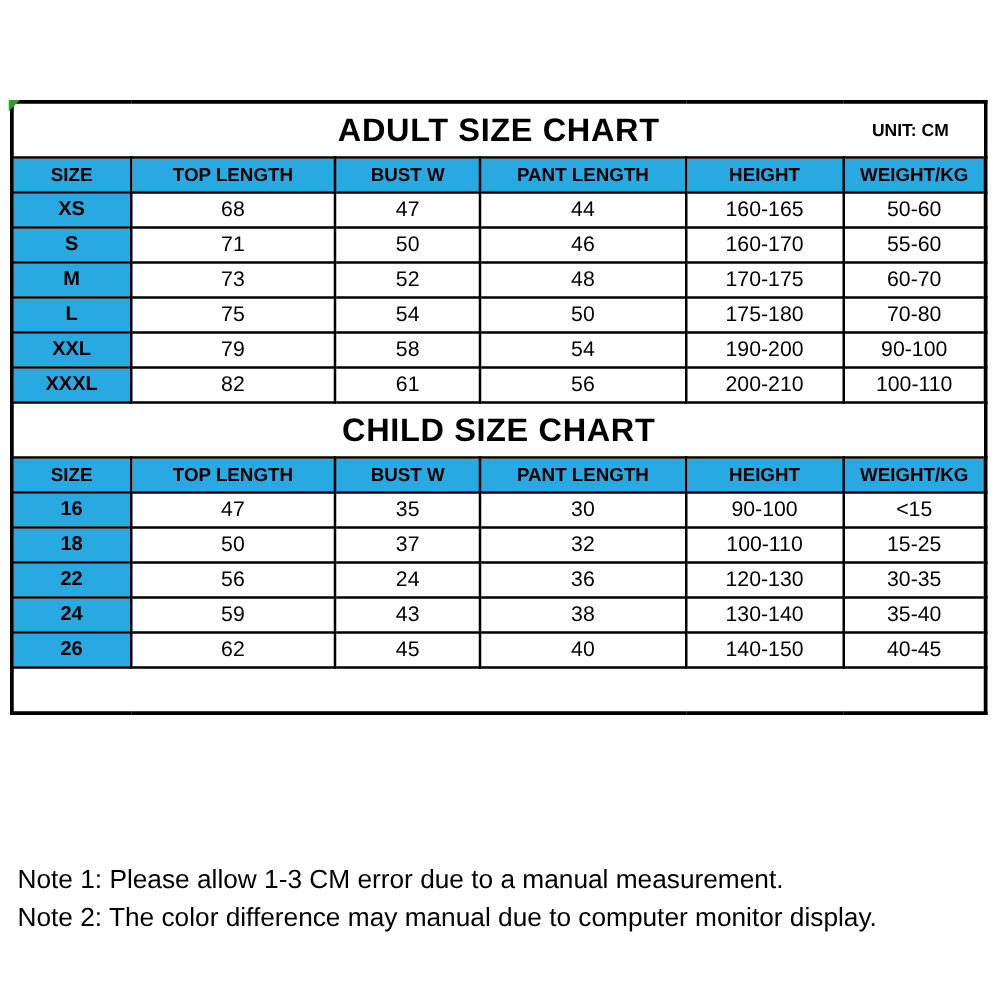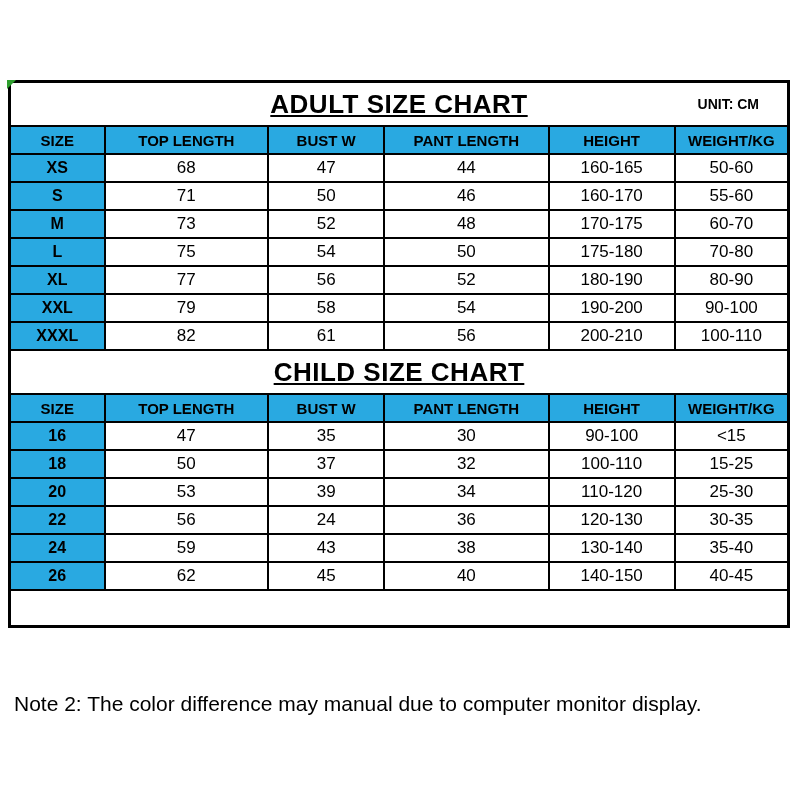--- a/index.html
+++ b/index.html
@@ -56,21 +56,20 @@
 
   tr.title-row td {
     height: 42px;
     background: #ffffff;
     position: relative;
   }
   .chart-title {
     font-size: 26px;
     font-weight: bold;
     letter-spacing: 0.5px;
-    text-decoration: underline;
   }
   .unit-label {
     position: absolute;
     right: 28px;
     top: 50%;
     transform: translateY(-50%);
     font-size: 14px;
     font-weight: bold;
   }
   tr.header-row th {
@@ -164,28 +163,20 @@
           </tr>
           <tr class="data-row">
             <td class="size-cell">L</td>
             <td>75</td>
             <td>54</td>
             <td>50</td>
             <td>175-180</td>
             <td>70-80</td>
           </tr>
           <tr class="data-row">
-            <td class="size-cell">XL</td>
-            <td>77</td>
-            <td>56</td>
-            <td>52</td>
-            <td>180-190</td>
-            <td>80-90</td>
-          </tr>
-          <tr class="data-row">
             <td class="size-cell">XXL</td>
             <td>79</td>
             <td>58</td>
             <td>54</td>
             <td>190-200</td>
             <td>90-100</td>
           </tr>
           <tr class="data-row">
             <td class="size-cell">XXXL</td>
             <td>82</td>
@@ -225,28 +216,20 @@
           </tr>
           <tr class="data-row">
             <td class="size-cell">18</td>
             <td>50</td>
             <td>37</td>
             <td>32</td>
             <td>100-110</td>
             <td>15-25</td>
           </tr>
           <tr class="data-row">
-            <td class="size-cell">20</td>
-            <td>53</td>
-            <td>39</td>
-            <td>34</td>
-            <td>110-120</td>
-            <td>25-30</td>
-          </tr>
-          <tr class="data-row">
             <td class="size-cell">22</td>
             <td>56</td>
             <td>24</td>
             <td>36</td>
             <td>120-130</td>
             <td>30-35</td>
           </tr>
           <tr class="data-row">
             <td class="size-cell">24</td>
             <td>59</td>
@@ -267,16 +250,17 @@
 
       <tbody>
         <tr class="blank-row">
           <td colspan="6"></td>
         </tr>
       </tbody>
     </table>
   </div>
 
   <div class="notes">
+    <div>Note 1: Please allow 1-3 CM error due to a manual measurement.</div>
     <div>Note 2: The color difference may manual due to computer monitor display.</div>
   </div>
 
 </div>
 
 </body></html>

